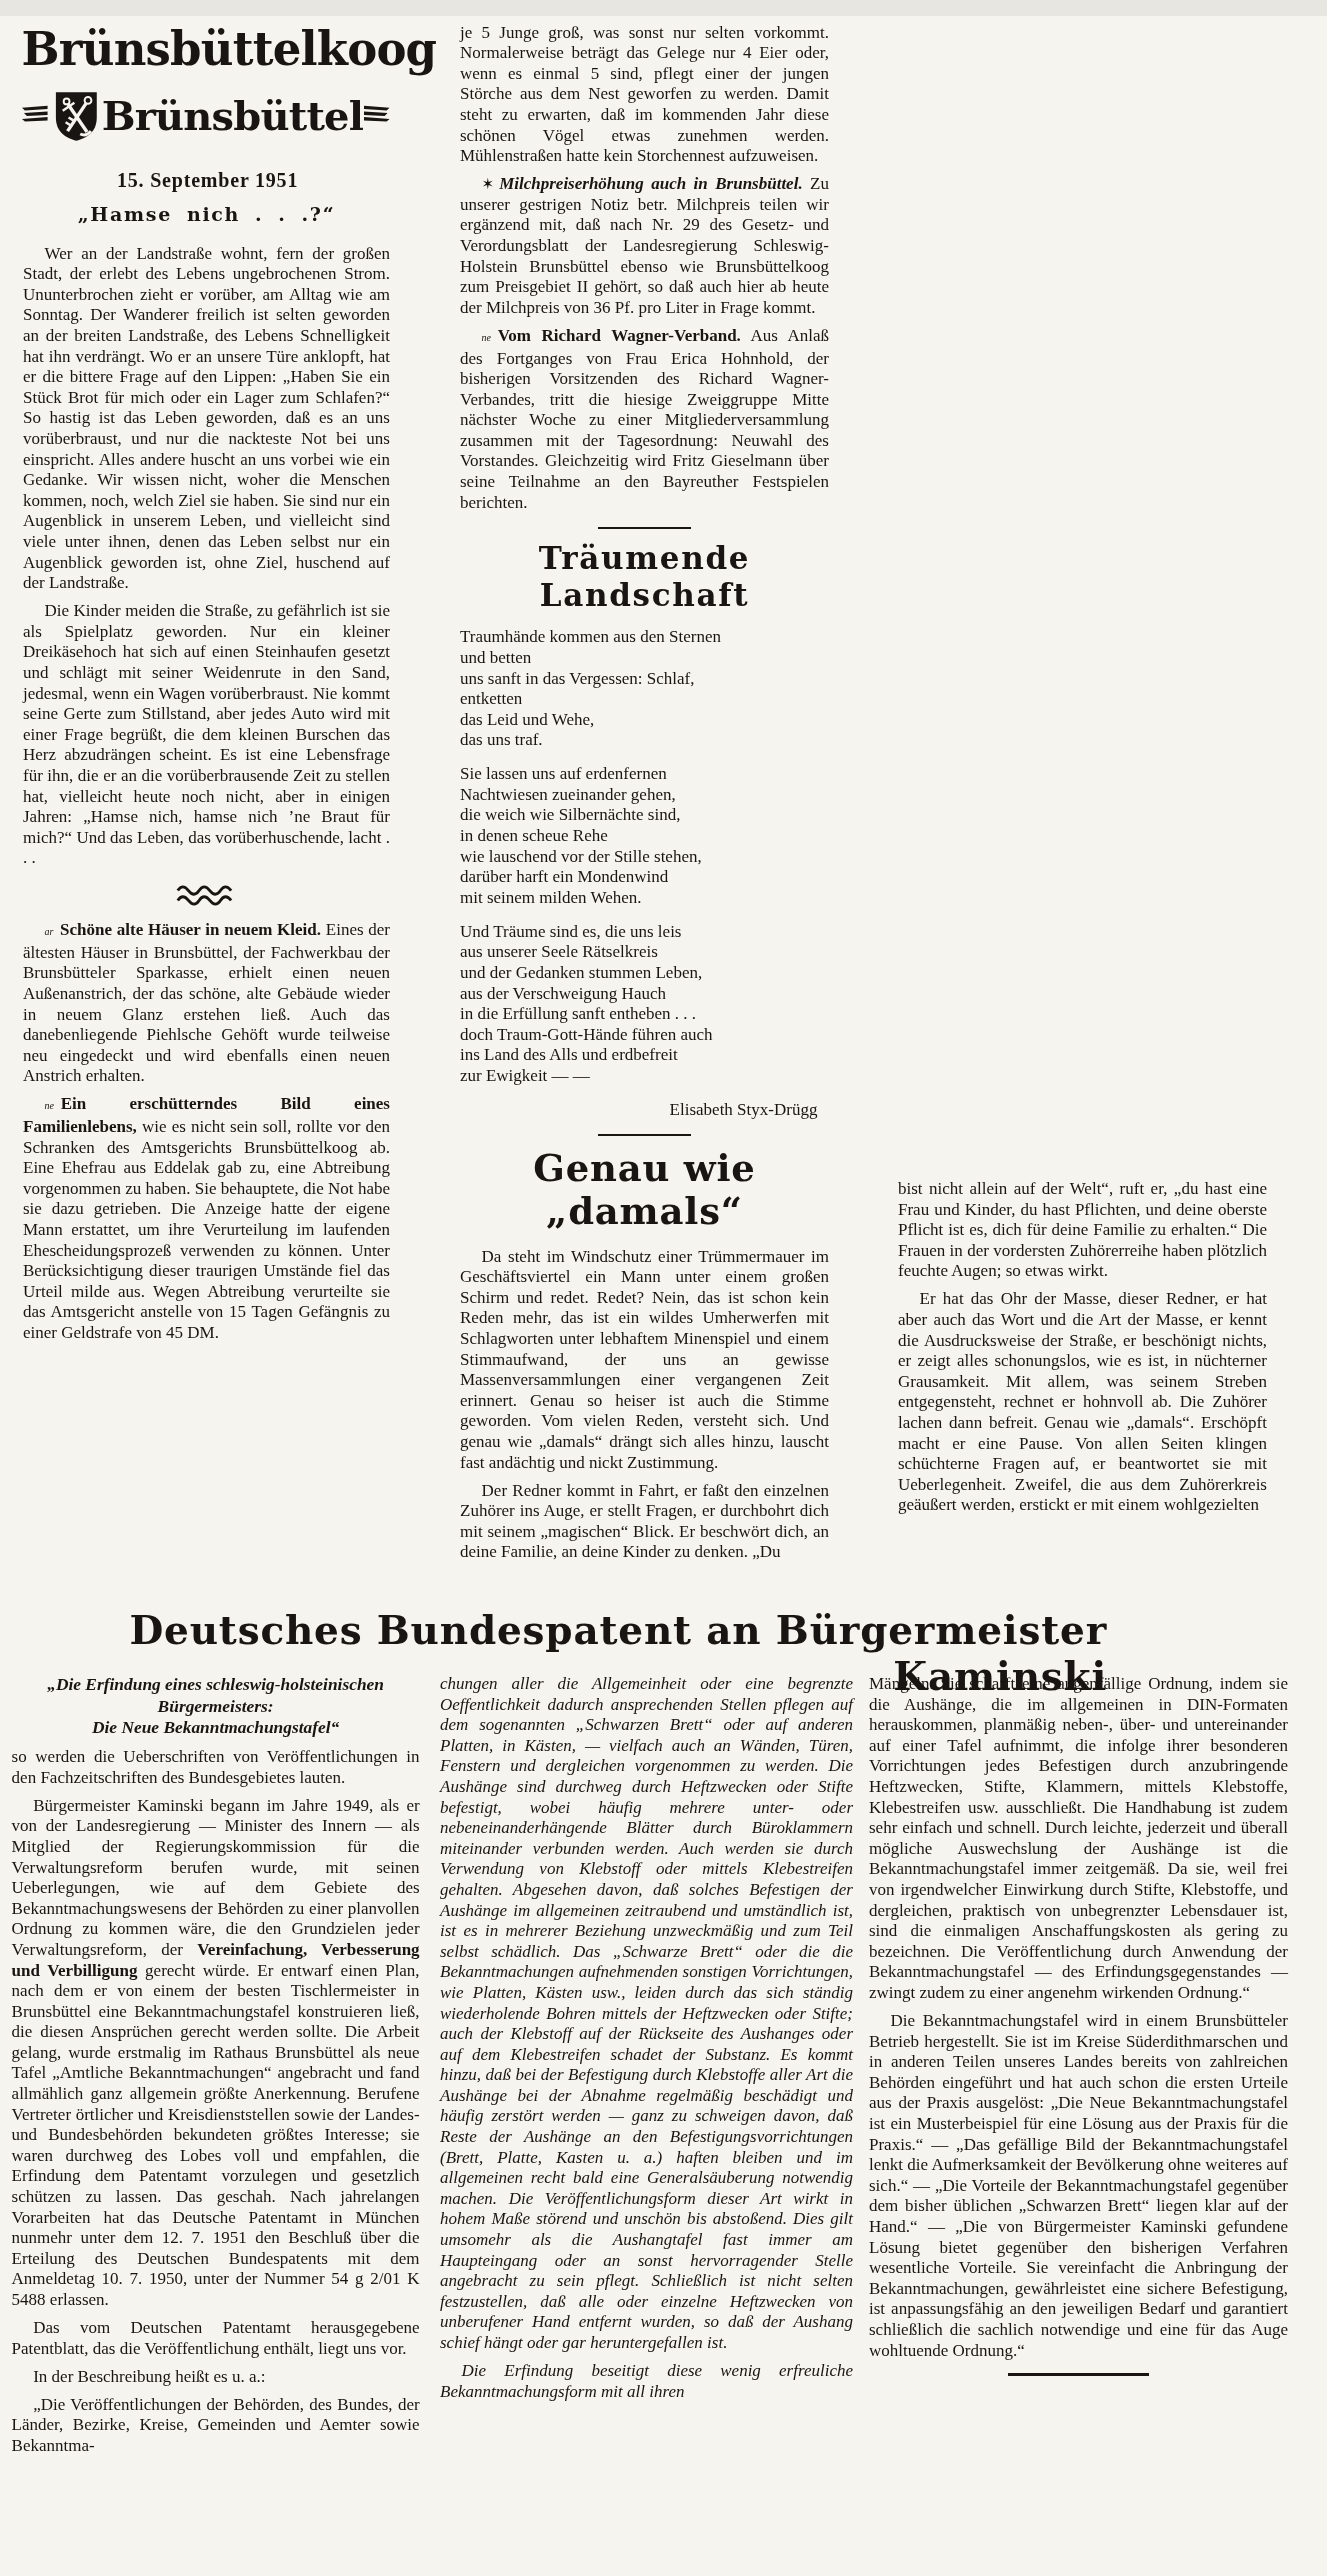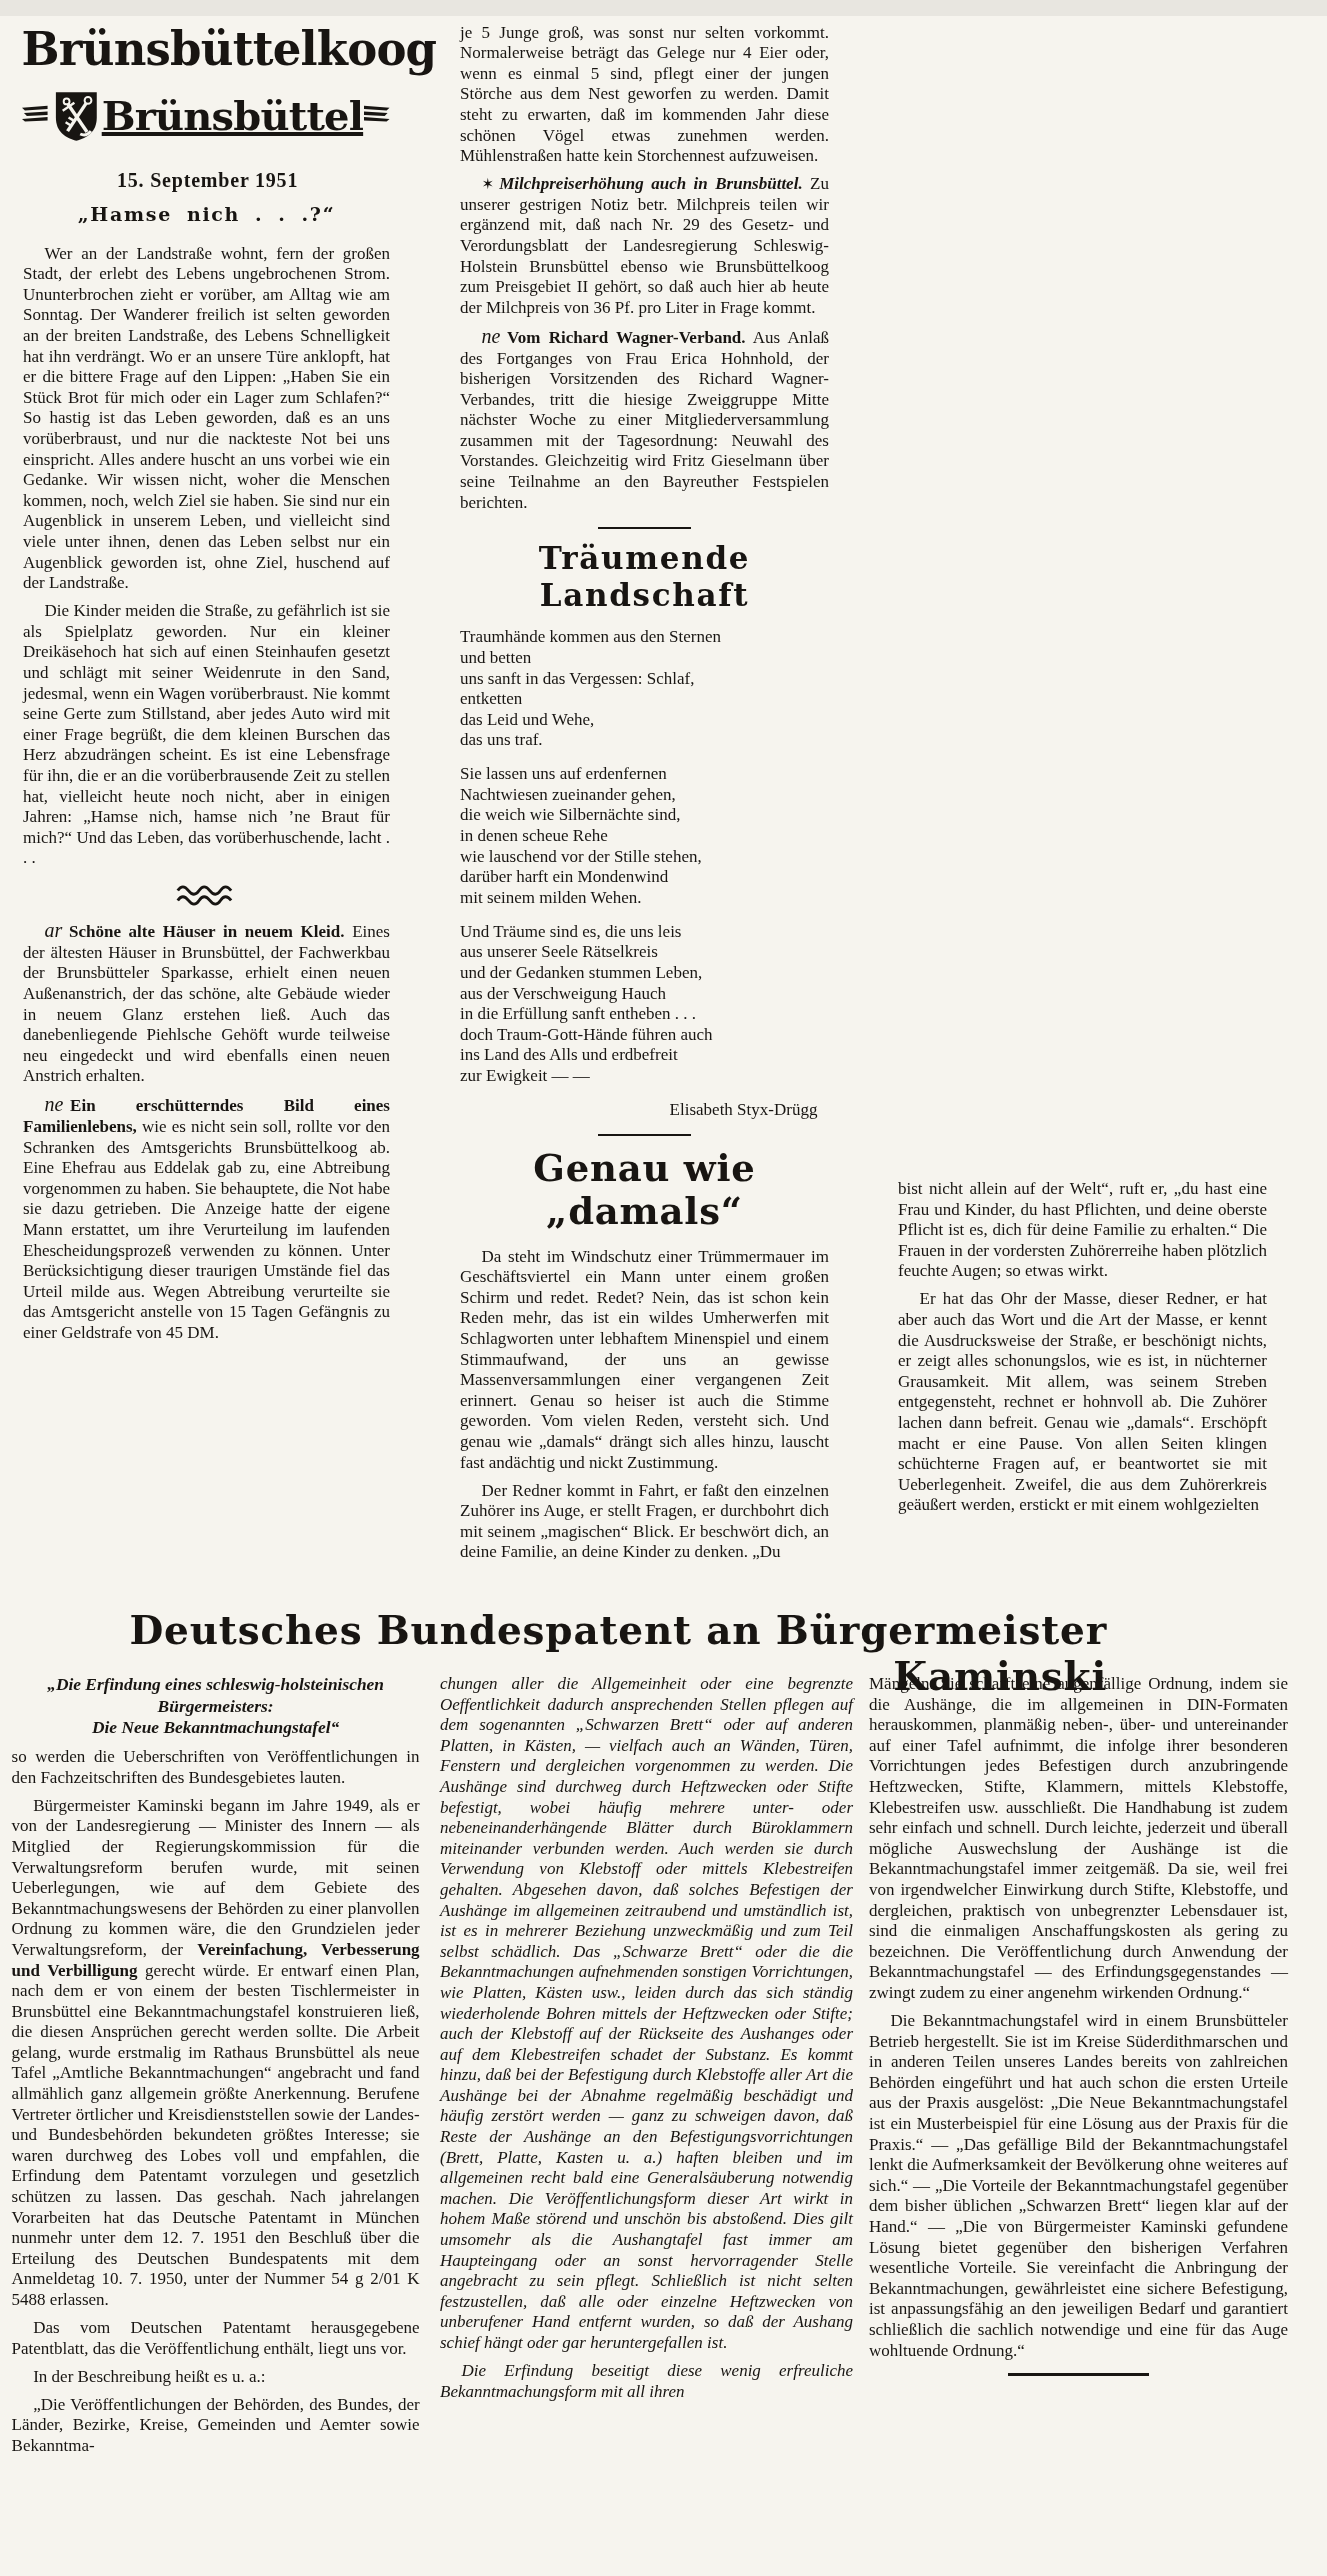--- a/index.html
+++ b/index.html
@@ -11,32 +11,32 @@
     color:#181512;
     font-family:"Liberation Serif", serif;
     overflow:hidden;
   }
   
   .masthead{position:absolute;left:21.6px;top:8.3px;width:372px;text-align:center;}
   .mast-line1{
     font-family:"DejaVu Serif", serif;font-weight:bold;font-size:45px;line-height:50px;
     letter-spacing:-0.8px;transform:scaleY(1.04);white-space:nowrap;
   }
-  .mast-row{display:flex;align-items:center;justify-content:center;margin-top:1.7px;gap:1px;text-decoration:underline;}
+  .mast-row{display:flex;align-items:center;justify-content:center;margin-top:1.7px;gap:1px;}
   .mast-line2{
     font-family:"DejaVu Serif", serif;font-weight:bold;font-size:40px;line-height:45px;
     letter-spacing:-0.8px;white-space:nowrap;
   }
   .mast-date{font-weight:bold;font-size:20px;margin-top:13.3px;letter-spacing:0.8px;}
   
   .col{position:absolute;text-align:justify;font-size:17px;line-height:20.6px;}
   .col p{margin:0 0 7.5px 0;}
   .indent{text-indent:21.6px;}
   .noindent{text-indent:0;}
-  .lead-mark{font-style:italic;font-size:20px;padding-right:6.6px;}
+  .lead-mark{font-style:italic;font-size:10px;padding-right:6.6px;}
   .lead-bold{font-weight:bold;}
   .lead-bolditalic{font-weight:bold;font-style:italic;}
   .star{font-size:15px;padding-right:5px;}
   
   .headline-hamse{
     text-align:center;font-family:"DejaVu Serif", serif;font-weight:bold;
     font-size:19px;line-height:35px;letter-spacing:1.7px;word-spacing:6.6px;margin:0 0 11.6px 0;
   }
   .headline-poem{
     text-align:center;font-family:"DejaVu Serif", serif;font-weight:bold;

